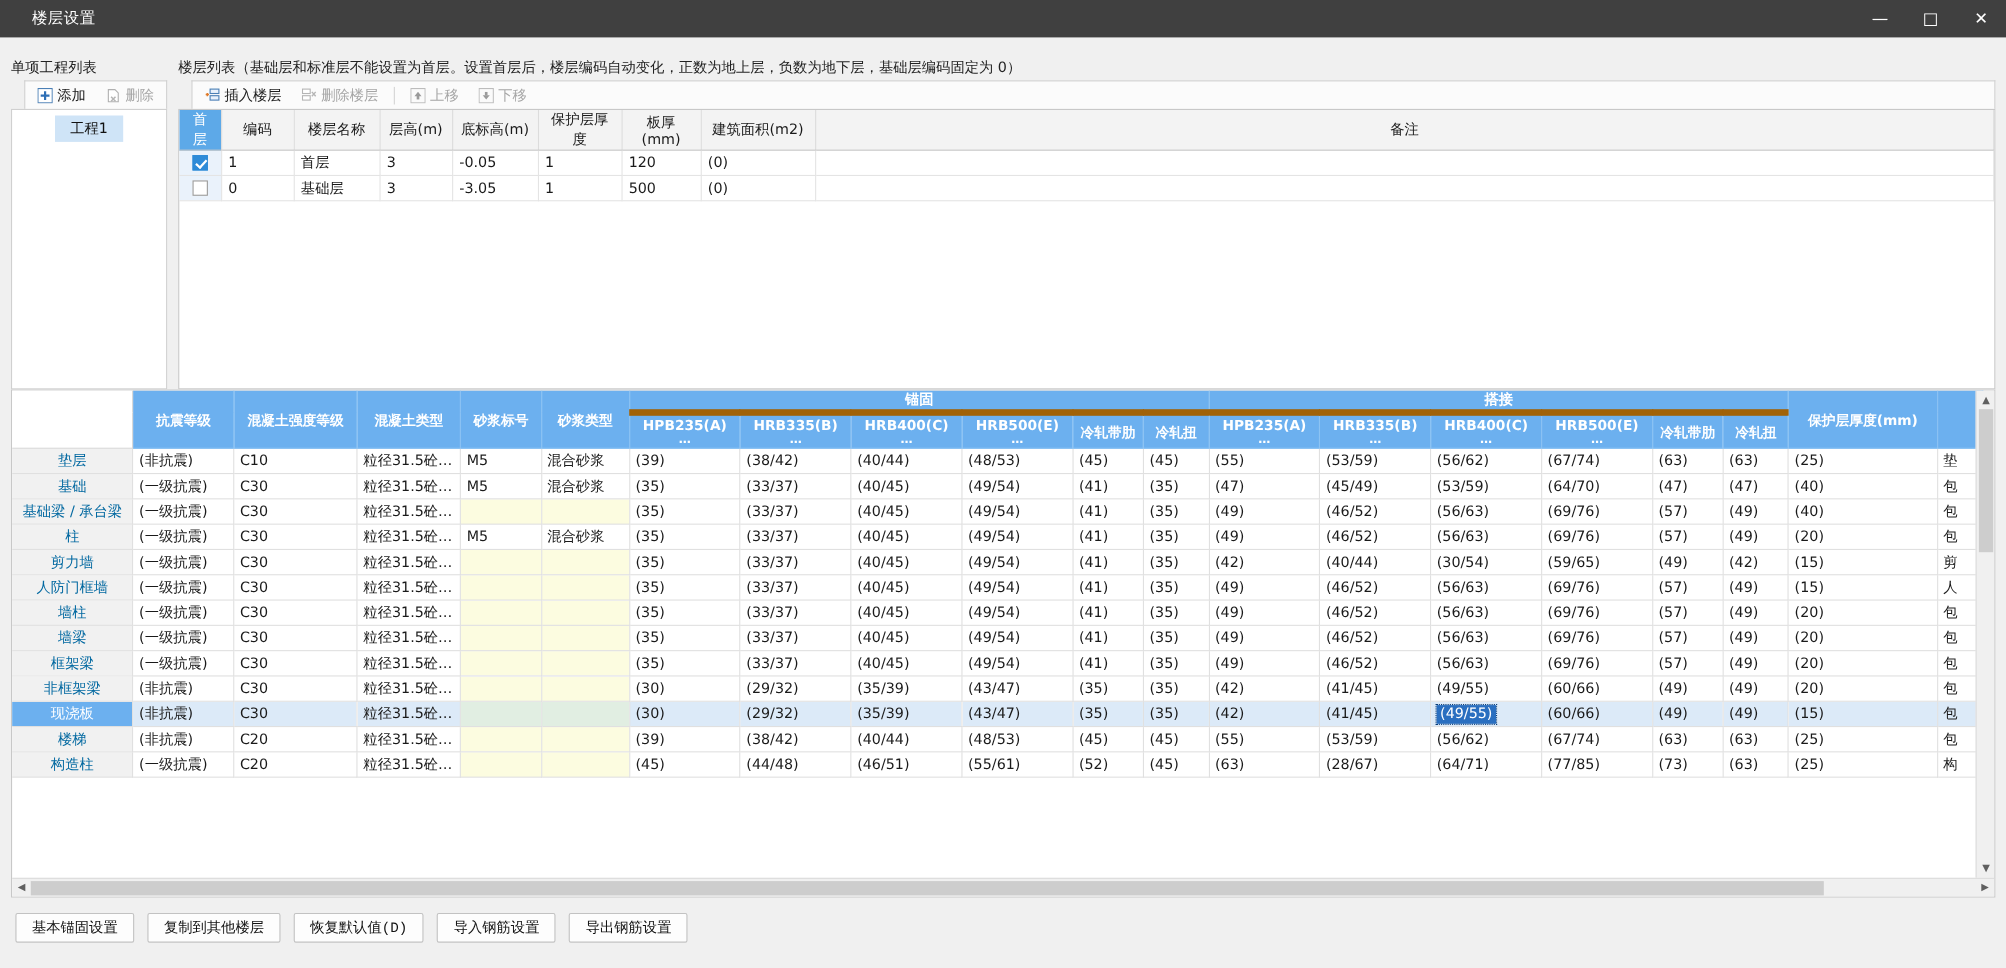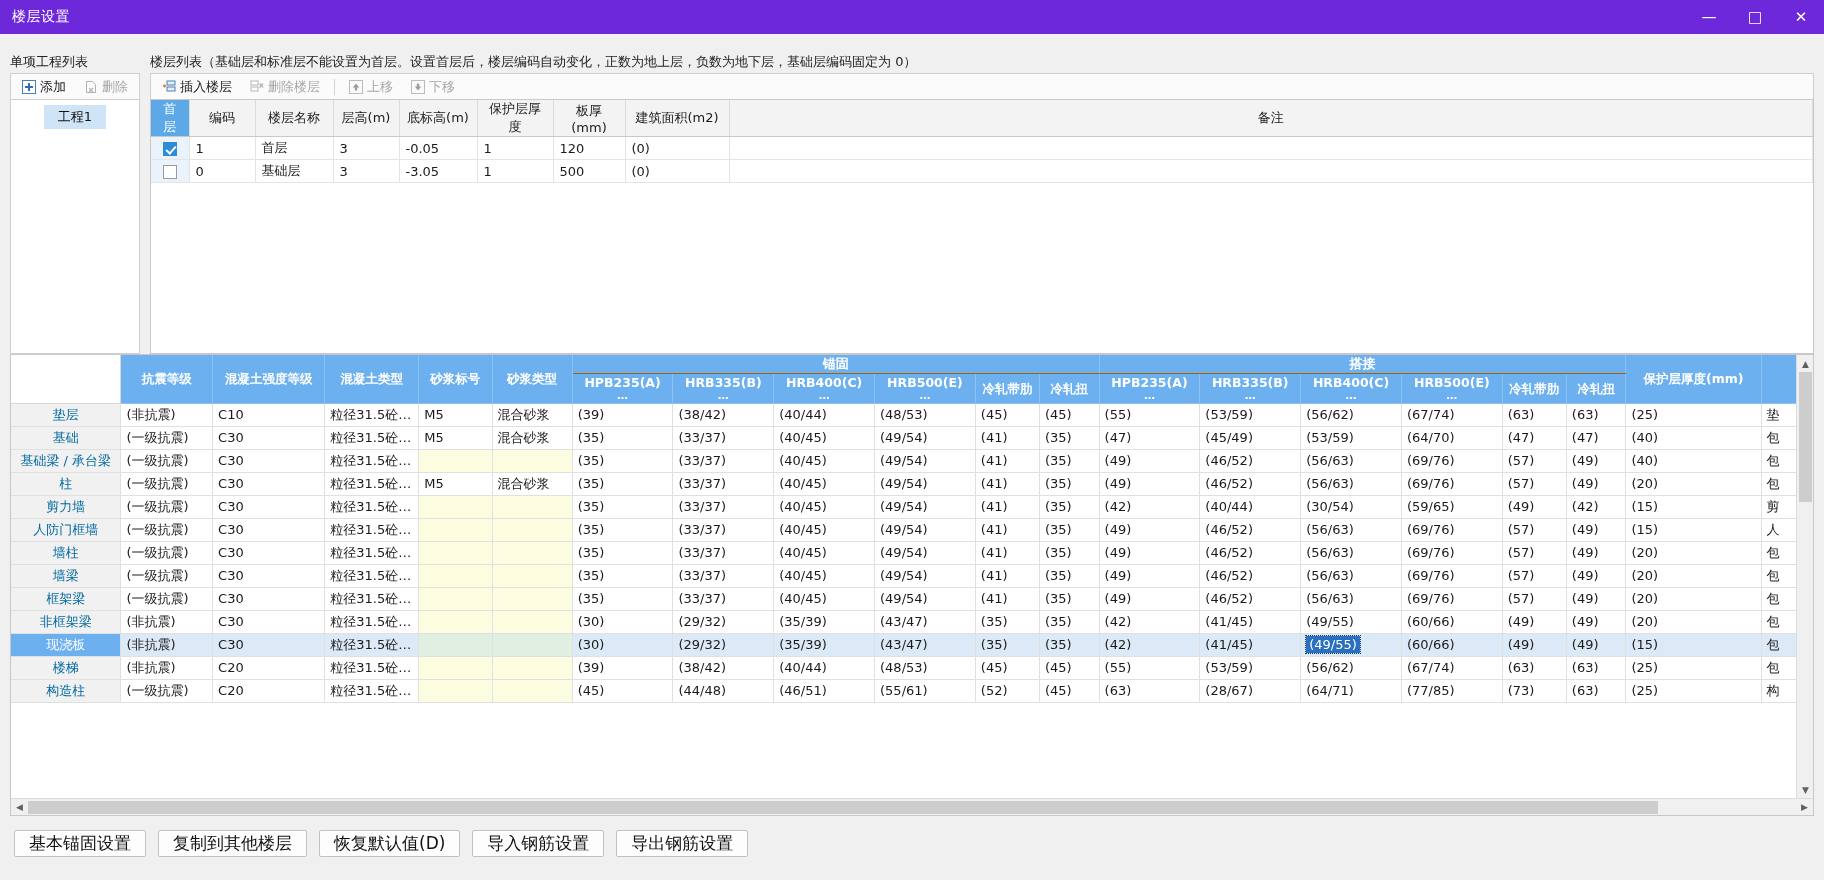--- a/index.html
+++ b/index.html
@@ -9,22 +9,22 @@
     font-family: "DejaVu Sans", "Liberation Sans", sans-serif;
     font-size: 13px;
     background: #f0f0f0;
     overflow: hidden;
     -webkit-font-smoothing: antialiased;
   }
   #app { width: 1824px; height: 880px; display: flex; flex-direction: column; background: #f0f0f0; }
 
   
   .titlebar {
-    height: 34px; background: #6d28d9; display: flex; align-items: center;
-    color: #ffffff; flex: 0 0 34px;
+    height: 34px; background: #404040; display: flex; align-items: center;
+    color: #ffffff; flex: 0 0 34px; padding-left: 17px;
   }
   .titlebar .title { padding-left: 12px; font-size: 14px; letter-spacing: .5px; }
   .titlebar .spacer { flex: 1 1 auto; }
   .winbtn {
     width: 46px; height: 34px; display: flex; align-items: center; justify-content: center;
     color: #fff; font-size: 15px; line-height: 1;
   }
 
   
   .body { flex: 1 1 auto; padding: 10px 10px; display: flex; flex-direction: column; }
@@ -33,20 +33,21 @@
 
   .panel-left { width: 152px; display: flex; flex-direction: column; }
   .panel-right { flex: 1 1 auto; display: flex; flex-direction: column; }
 
   .section-label { font-size: 13px; color: #222; height: 22px; line-height: 22px; white-space: nowrap; }
 
   .mini-toolbar {
     height: 26px; display: flex; align-items: center; gap: 2px;
     border: 1px solid #d0d0d0; border-bottom: none; background: #fbfbfb;
     padding: 0 3px;
+    margin-left: 12px;
   }
   .tb-btn {
     display: flex; align-items: center; gap: 4px; height: 22px; padding: 0 7px;
     font-size: 13px; color: #202020; white-space: nowrap; border: 1px solid transparent;
     border-radius: 2px;
   }
   .tb-btn.disabled { color: #a6a6a6; }
   .tb-sep { width: 1px; height: 16px; background: #d4d4d4; margin: 0 4px; }
 
   .icon-sq { width: 14px; height: 14px; display: inline-block; position: relative; }
@@ -91,21 +92,21 @@
     display: flex; flex-direction: column; overflow: hidden; position: relative;
   }
   .big-scroll { flex: 1 1 auto; overflow: hidden; position: relative; }
   table.big { border-collapse: collapse; table-layout: fixed; width: 1792px; }
   table.big th {
     background: #6cb0ef; color: #fff; font-weight: bold; font-size: 12.5px;
     border-right: 1px solid #8cc3f3; border-bottom: 1px solid #8cc3f3;
     padding: 1px 2px; text-align: center; line-height: 15px;
   }
   table.big th.corner { background: #fff; border-right: 1px solid #d8d8d8; border-bottom: 1px solid #d8d8d8; }
-  table.big th.grp { border-bottom: 1px solid #a16207; height: 18px; font-size: 13px; }
+  table.big th.grp { border-bottom: 6px solid #a16207; height: 18px; font-size: 13px; }
   table.big td {
     border-right: 1px solid #e0e0e0; border-bottom: 1px solid #e0e0e0;
     height: 23px; padding: 0 5px; font-size: 13px; color: #1a1a1a;
     white-space: nowrap; overflow: hidden; background: #fff;
   }
   table.big td.rowhead { background: #f1f1f1; text-align: center; color: #0369a1; }
   table.big td.yellow { background: #fcfce0; }
   table.big tr.sel td { background: #dceaf8; }
   table.big tr.sel td.rowhead { background: #6cb0ef; color: #fff; }
   table.big tr.sel td.yellow { background: #e1eee2; }
@@ -137,22 +138,22 @@
     width: 17px; height: 17px; display: flex; align-items: center; justify-content: center;
     color: #606060; font-size: 9px;
   }
   .hscroll .htrack { flex: 1 1 auto; height: 17px; position: relative; }
   .hscroll .hthumb { position: absolute; left: 0; top: 2px; height: 13px; width: 1630px; background: #cdcdcd; }
 
   
   .footer { height: 54px; display: flex; align-items: center; gap: 12px; padding: 0 4px; flex: 0 0 54px; }
   .fbtn {
     height: 27px; min-width: 104px; padding: 0 14px; background: #fdfdfd;
-    border: 1px solid #c2c2c2; border-radius: 2px; font-size: 17px; color: #111;
-    display: flex; align-items: center; justify-content: center; white-space: nowrap;
+    border: 1px solid #c2c2c2; border-radius: 2px; font-size: 13px; color: #111;
+    display: flex; align-items: center; justify-content: center; white-space: nowrap; font-family: Liberation Mono, monospace;
   }
 </style>
 </head>
 <body>
 
 <div id="app">
 
   <div class="titlebar">
     <div class="title">楼层设置</div>
     <div class="spacer"></div>

